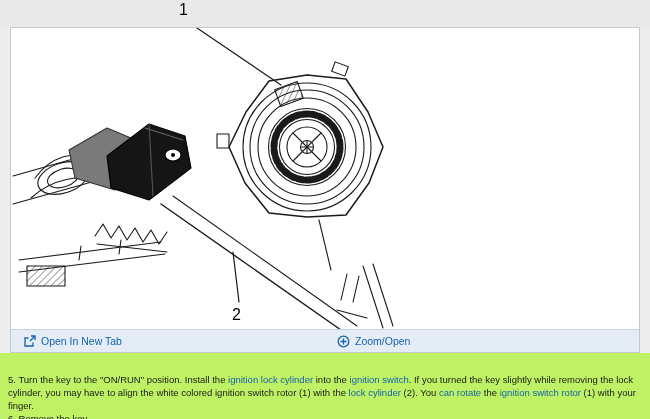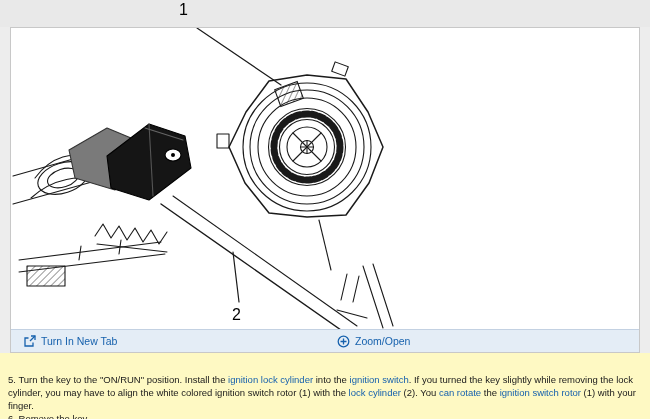--- a/index.html
+++ b/index.html
@@ -10,21 +10,21 @@
   .callout-top{position:absolute;left:179px;top:1px;width:20px;height:25px;
     font-size:16px;color:#000;z-index:5;}
   .panel{position:absolute;left:10px;top:27px;width:628px;height:324px;background:#ffffff;
     border:1px solid #c8c8c8;}
   .diagram-wrap{position:absolute;left:0;top:0;width:628px;height:302px;overflow:hidden;}
   .footer-bar{position:absolute;left:0;bottom:0;width:628px;height:22px;background:#e4edf6;
     border-top:1px solid #c3d1e2;display:flex;align-items:center;font-size:10.5px;}
   .footer-cell{width:50%;display:flex;align-items:center;gap:5px;padding-left:12px;box-sizing:border-box;}
   .footer-link{color:var(--link);cursor:pointer;text-decoration:none;}
   .footer-icon{display:inline-flex;align-items:center;}
-  .instructions{position:absolute;left:0;top:353px;width:650px;height:66px;background:#fef9c3;
+  .instructions{position:absolute;left:0;top:353px;width:650px;height:66px;background:#bef264;
     color:#1a1a1a;font-size:9.5px;line-height:13px;}
   .step5{margin:20px 5px 0 8px;}
   .step6{margin:0 5px 0 8px;}
   .link-text{color:var(--link);cursor:pointer;}
   svg text{font-family:"Liberation Sans","DejaVu Sans",sans-serif;}
 </style>
 </head>
 <body>
 
 <div class="top-strip"></div>
@@ -121,21 +121,21 @@
 
   <div class="footer-bar">
     <div class="footer-cell">
       <span class="footer-icon">
         <svg width="13" height="13" viewBox="0 0 13 13">
           <path d="M5.5 3H2v8h8V7.5" fill="none" stroke="#1661ad" stroke-width="1.3"></path>
           <path d="M7 6 L12 1" fill="none" stroke="#1661ad" stroke-width="1.3"></path>
           <path d="M8 1 H12 V5" fill="none" stroke="#1661ad" stroke-width="1.3"></path>
         </svg>
       </span>
-      <span class="footer-link">Turn In New Tab</span>
+      <span class="footer-link">Open In New Tab</span>
     </div>
     <div class="footer-cell">
       <span class="footer-icon">
         <svg width="13" height="13" viewBox="0 0 13 13">
           <circle cx="6.5" cy="6.5" r="5.3" fill="none" stroke="#1661ad" stroke-width="1.3"></circle>
           <path d="M6.5 3.5 V9.5 M3.5 6.5 H9.5" stroke="#1661ad" stroke-width="1.3"></path>
         </svg>
       </span>
       <span class="footer-link">Zoom/Open</span>
     </div>

